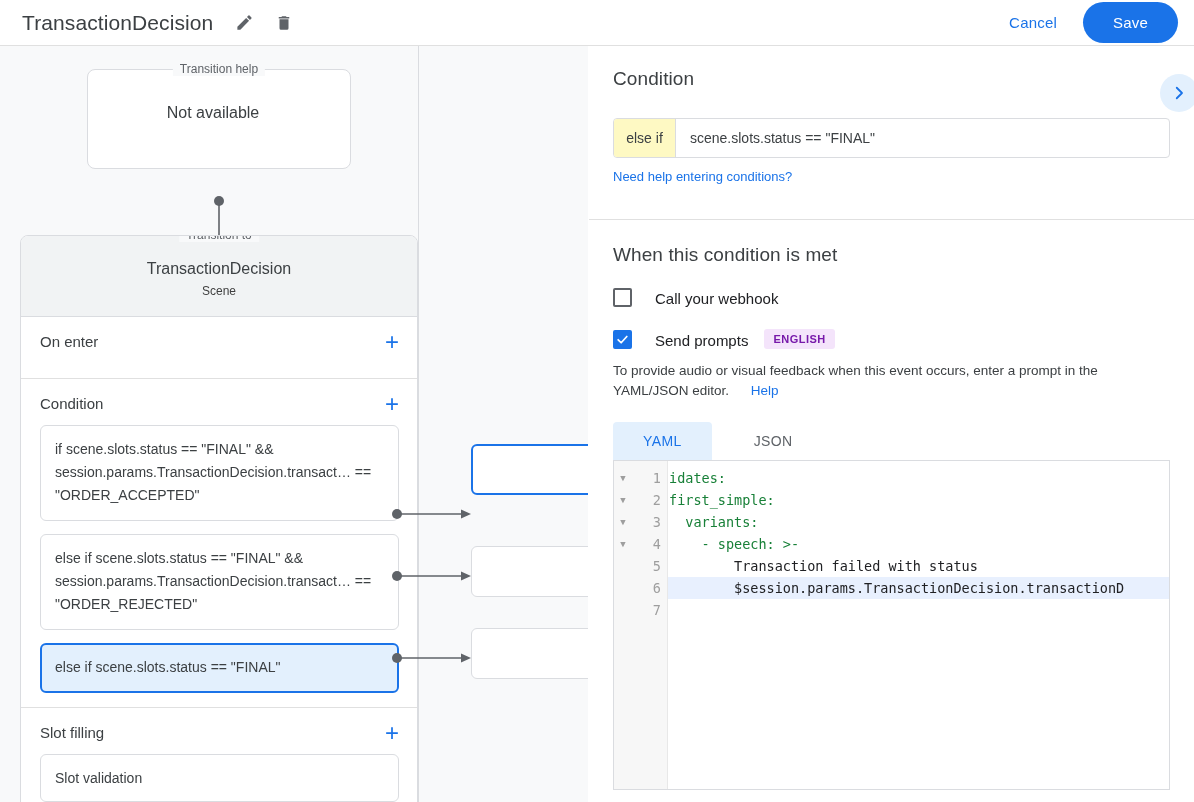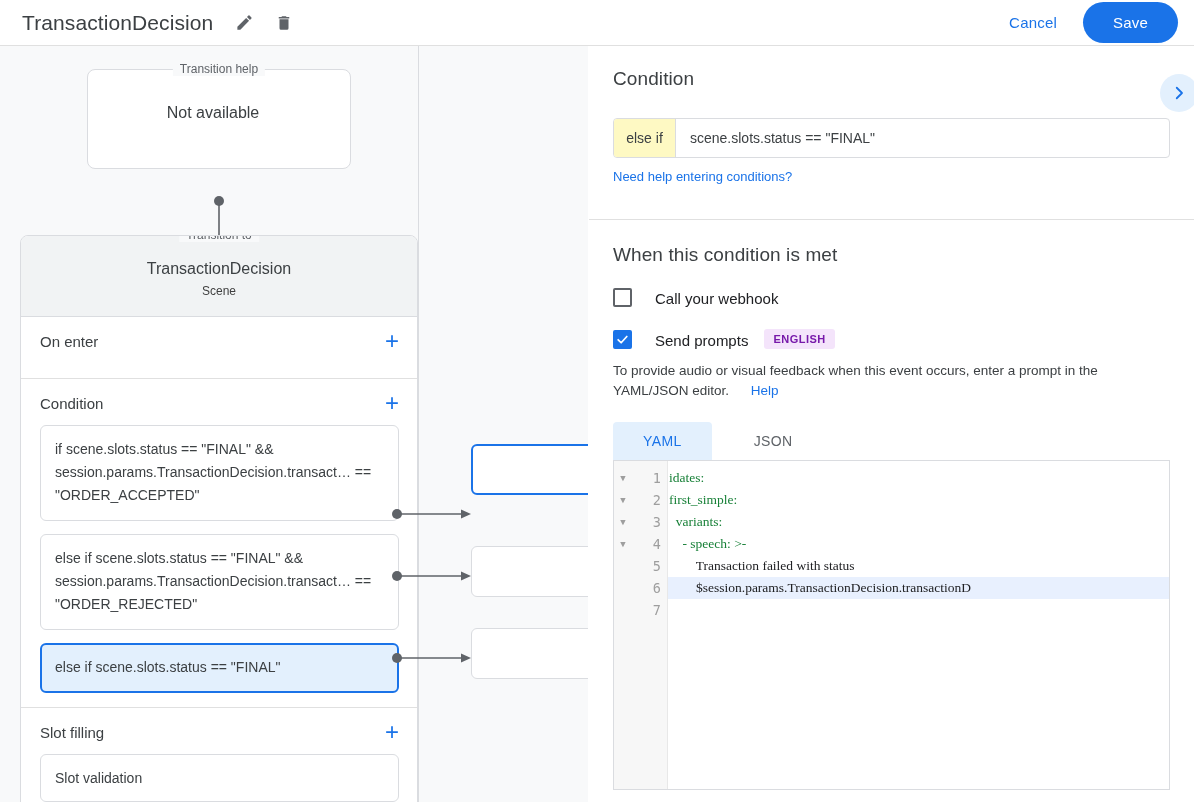--- a/index.html
+++ b/index.html
@@ -96,21 +96,21 @@
     position: absolute; left: 50%; transform: translateX(-50%); top: -8px;
     background: #f8f9fa; padding: 0 7px;
     font-size: 12px; color: #5f6368; white-space: nowrap;
   }
   .tcard-title { font-size: 16px; color: #3c4043; }
   .tcard-sub   { font-size: 12px; color: #404040; margin-top: 6px; }
 
   .sect { border-bottom: 1px solid #e0e0e0; padding: 0 0 14px; }
   .sect:last-child { border-bottom: none; }
   .sect-head {
-    display: flex; align-items: flex-start;
+    display: flex; align-items: flex-end;
     padding: 16px 18px 0 19px;
   }
   .sect-title { font-size: 15px; color: #3c4043; }
   .plus {
     margin-left: auto; color: #1a73e8;
     font-size: 24px; line-height: 16px; font-weight: 300;
     cursor: pointer; user-select: none;
   }
   .sect.noitems .sect-head { padding-bottom: 14px; }
 
@@ -251,21 +251,21 @@
   .fold.empty { visibility: hidden; }
   .gnum { flex: 1; text-align: right; }
   .code {
     flex: 1; padding-top: 6px; overflow: hidden;
     font-family: "DejaVu Sans Mono", monospace;
     font-size: 13.5px;
     white-space: pre;
   }
   .cline {
     height: 22px; line-height: 22px;
-    padding-left: 1px; color: #202124; font-family: Liberation Serif, serif;
+    padding-left: 1px; color: #202124;
   }
   .cline.hl { background: #e8f0fe; }
   .tok-key { color: #188038; }
   .tok-txt { color: #202124; }
 </style>
 </head>
 <body>
 
 <div class="topbar">
   <div class="topbar-title">TransactionDecision</div>

